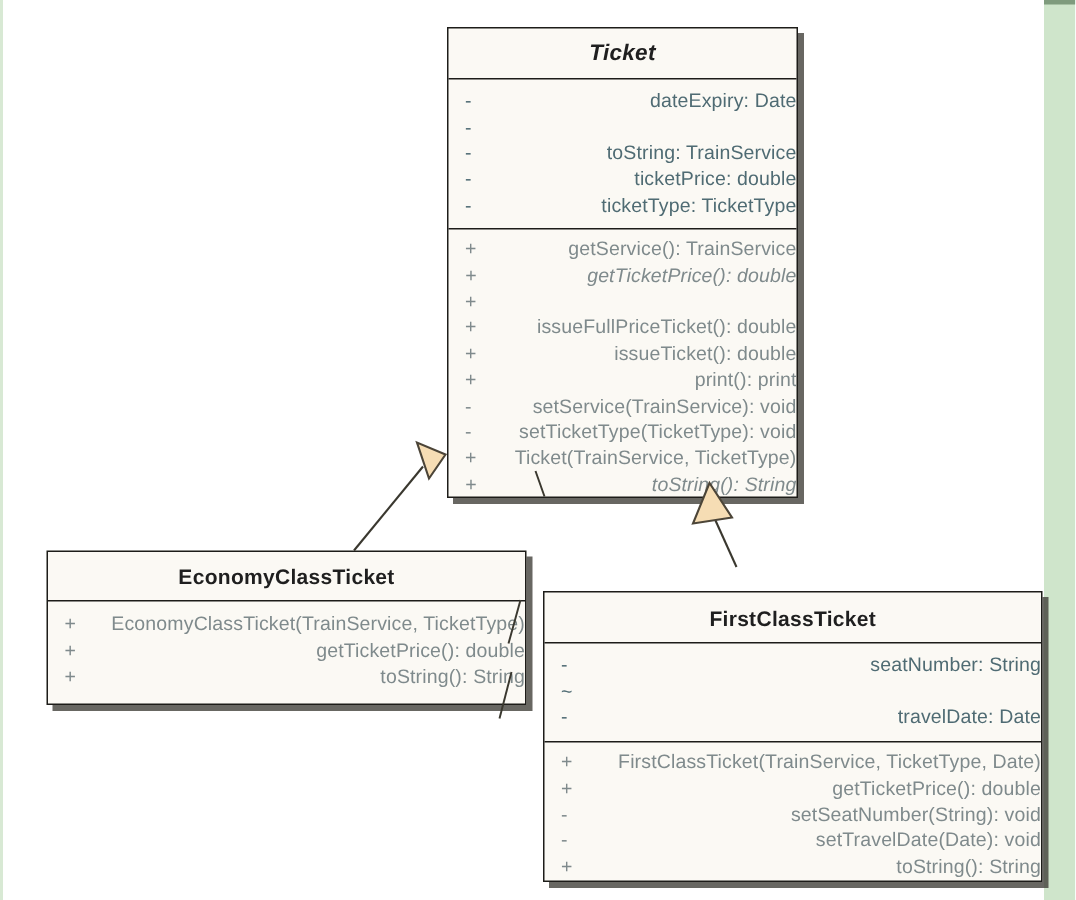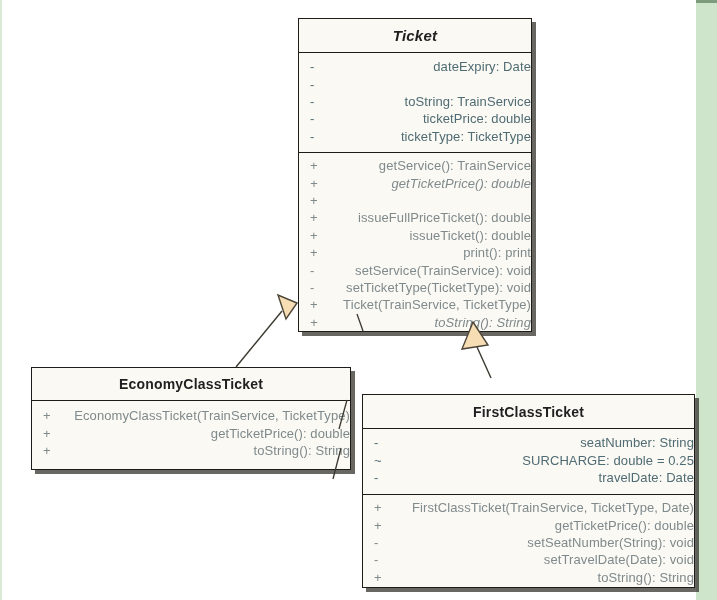--- a/index.html
+++ b/index.html
@@ -147,21 +147,20 @@
 
   <div class="uml-class" style="left:362px; top:378px; width:333px; height:194px;margin-top:16px;">
     <div class="cls-title" style="height:34px;">FirstClassTicket</div>
     <div class="compartment attrs" style="height:65px;">
       <div class="member-row attr">
           <span class="vis">-</span>
           <span class="mtext">seatNumber: String</span>
         </div>
       <div class="member-row attr">
           <span class="vis">~</span>
-          <span class="mtext">SURCHARGE: double = 0.25</span>
         </div>
       <div class="member-row attr">
           <span class="vis">-</span>
           <span class="mtext">travelDate: Date</span>
         </div>
     </div>
     <div class="compartment methods">
       <div class="member-row meth">
           <span class="vis">+</span>
           <span class="mtext">FirstClassTicket(TrainService, TicketType, Date)</span>

